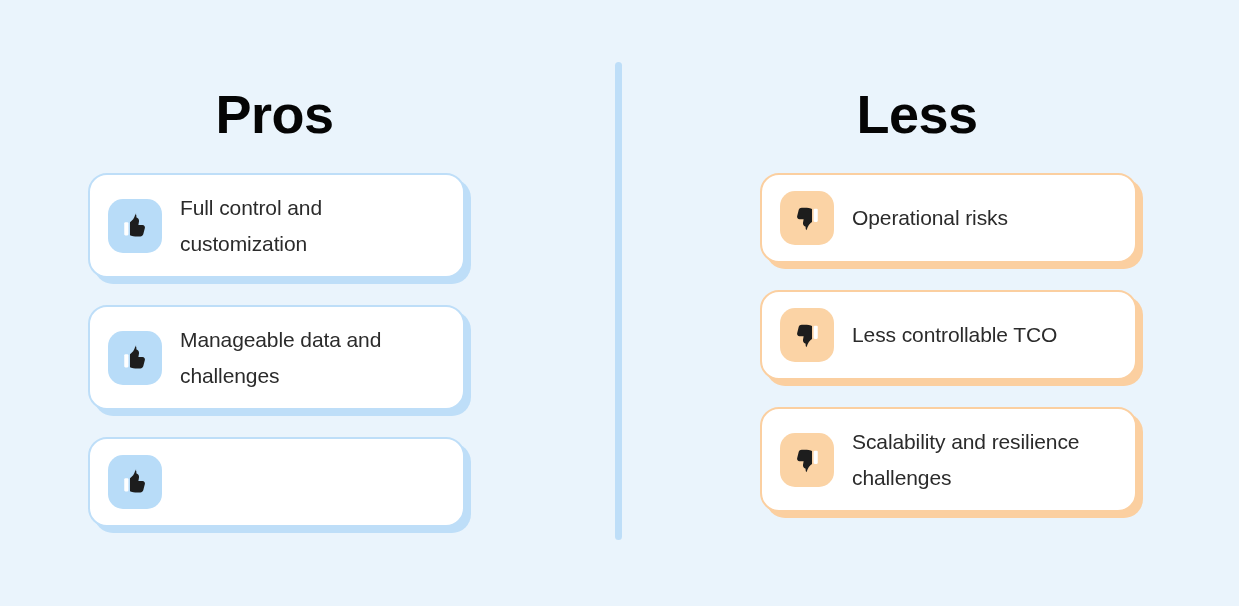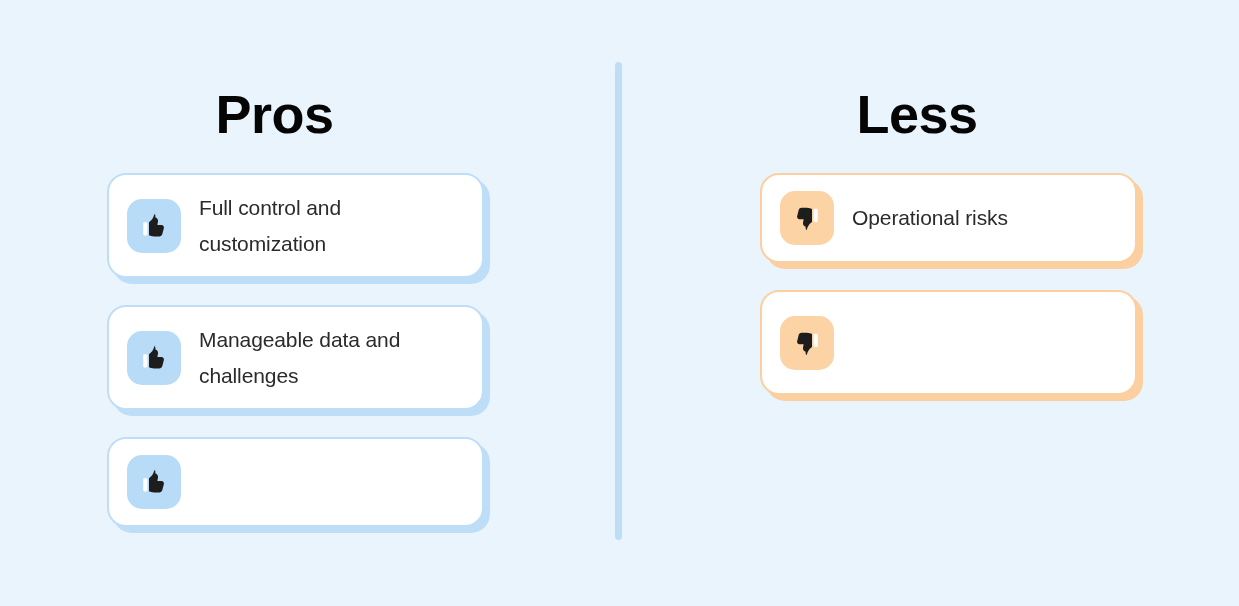--- a/index.html
+++ b/index.html
@@ -45,21 +45,21 @@
   }
   .column-pros .column-heading { left: -35px; }
   .column-cons .column-heading { left: -12px; }
 
   .card-stack {
     position: absolute;
     top: 173px;
     display: flex;
     flex-direction: column;
   }
-  .column-pros .card-stack { left: 107px; width: 377px; }
+  .column-pros .card-stack { left: 88px; width: 377px; }
   .column-cons .card-stack { left: 141px; width: 377px; }
 
   
   .card-wrap {
     position: relative;
     margin-bottom: 27px;
   }
   .card-wrap:last-child { margin-bottom: 0; }
 
   .card-shadow {
@@ -190,29 +190,42 @@
           <div class="icon-tile">
             <svg class="icon-glyph-down" width="30" height="30" viewBox="0 0 24 24" aria-hidden="true">
               <path fill="#1d1d1d" d="M14.1 2.2c-.8-.3-1.7.1-2 .9l-.6 1.6c-.5 1.3-1.3 2.4-2.4 3.3L8 8.9v10.4l1 .4c1 .4 2.1.6 3.2.6h4.1c1.1 0 2-.7 2.3-1.7l1.3-5.1c.3-1.2-.6-2.4-1.9-2.4h-3.3l.5-2.8c.2-1.3-.5-2.6-1.8-3.1l-.3-.1c.1-.9 0-1.7-.3-2.5-.1-.2-.2-.3-.4-.4z"></path>
               <rect x="3.4" y="8.9" width="3.3" height="10.6" rx="0.9" fill="#ffffff"></rect>
             </svg>
           </div>
           <div class="card-label">Operational risks</div>
         </div>
       </div>
 
+      <div class="card-wrap">
+        <div class="card-shadow"></div>
+        <div class="card card-one-line">
+          <div class="icon-tile">
+            <svg class="icon-glyph-down" width="30" height="30" viewBox="0 0 24 24" aria-hidden="true">
+              <path fill="#1d1d1d" d="M14.1 2.2c-.8-.3-1.7.1-2 .9l-.6 1.6c-.5 1.3-1.3 2.4-2.4 3.3L8 8.9v10.4l1 .4c1 .4 2.1.6 3.2.6h4.1c1.1 0 2-.7 2.3-1.7l1.3-5.1c.3-1.2-.6-2.4-1.9-2.4h-3.3l.5-2.8c.2-1.3-.5-2.6-1.8-3.1l-.3-.1c.1-.9 0-1.7-.3-2.5-.1-.2-.2-.3-.4-.4z"></path>
+              <rect x="3.4" y="8.9" width="3.3" height="10.6" rx="0.9" fill="#ffffff"></rect>
+            </svg>
+          </div>
+          <div class="card-label">Less controllable TCO</div>
+        </div>
+      </div>
 
       <div class="card-wrap">
         <div class="card-shadow"></div>
         <div class="card card-two-line">
           <div class="icon-tile">
             <svg class="icon-glyph-down" width="30" height="30" viewBox="0 0 24 24" aria-hidden="true">
               <path fill="#1d1d1d" d="M14.1 2.2c-.8-.3-1.7.1-2 .9l-.6 1.6c-.5 1.3-1.3 2.4-2.4 3.3L8 8.9v10.4l1 .4c1 .4 2.1.6 3.2.6h4.1c1.1 0 2-.7 2.3-1.7l1.3-5.1c.3-1.2-.6-2.4-1.9-2.4h-3.3l.5-2.8c.2-1.3-.5-2.6-1.8-3.1l-.3-.1c.1-.9 0-1.7-.3-2.5-.1-.2-.2-.3-.4-.4z"></path>
               <rect x="3.4" y="8.9" width="3.3" height="10.6" rx="0.9" fill="#ffffff"></rect>
             </svg>
           </div>
+          <div class="card-label">Scalability and resilience challenges</div>
         </div>
       </div>
 
     </div>
   </div>
 
 </div>
 
 </body></html>

